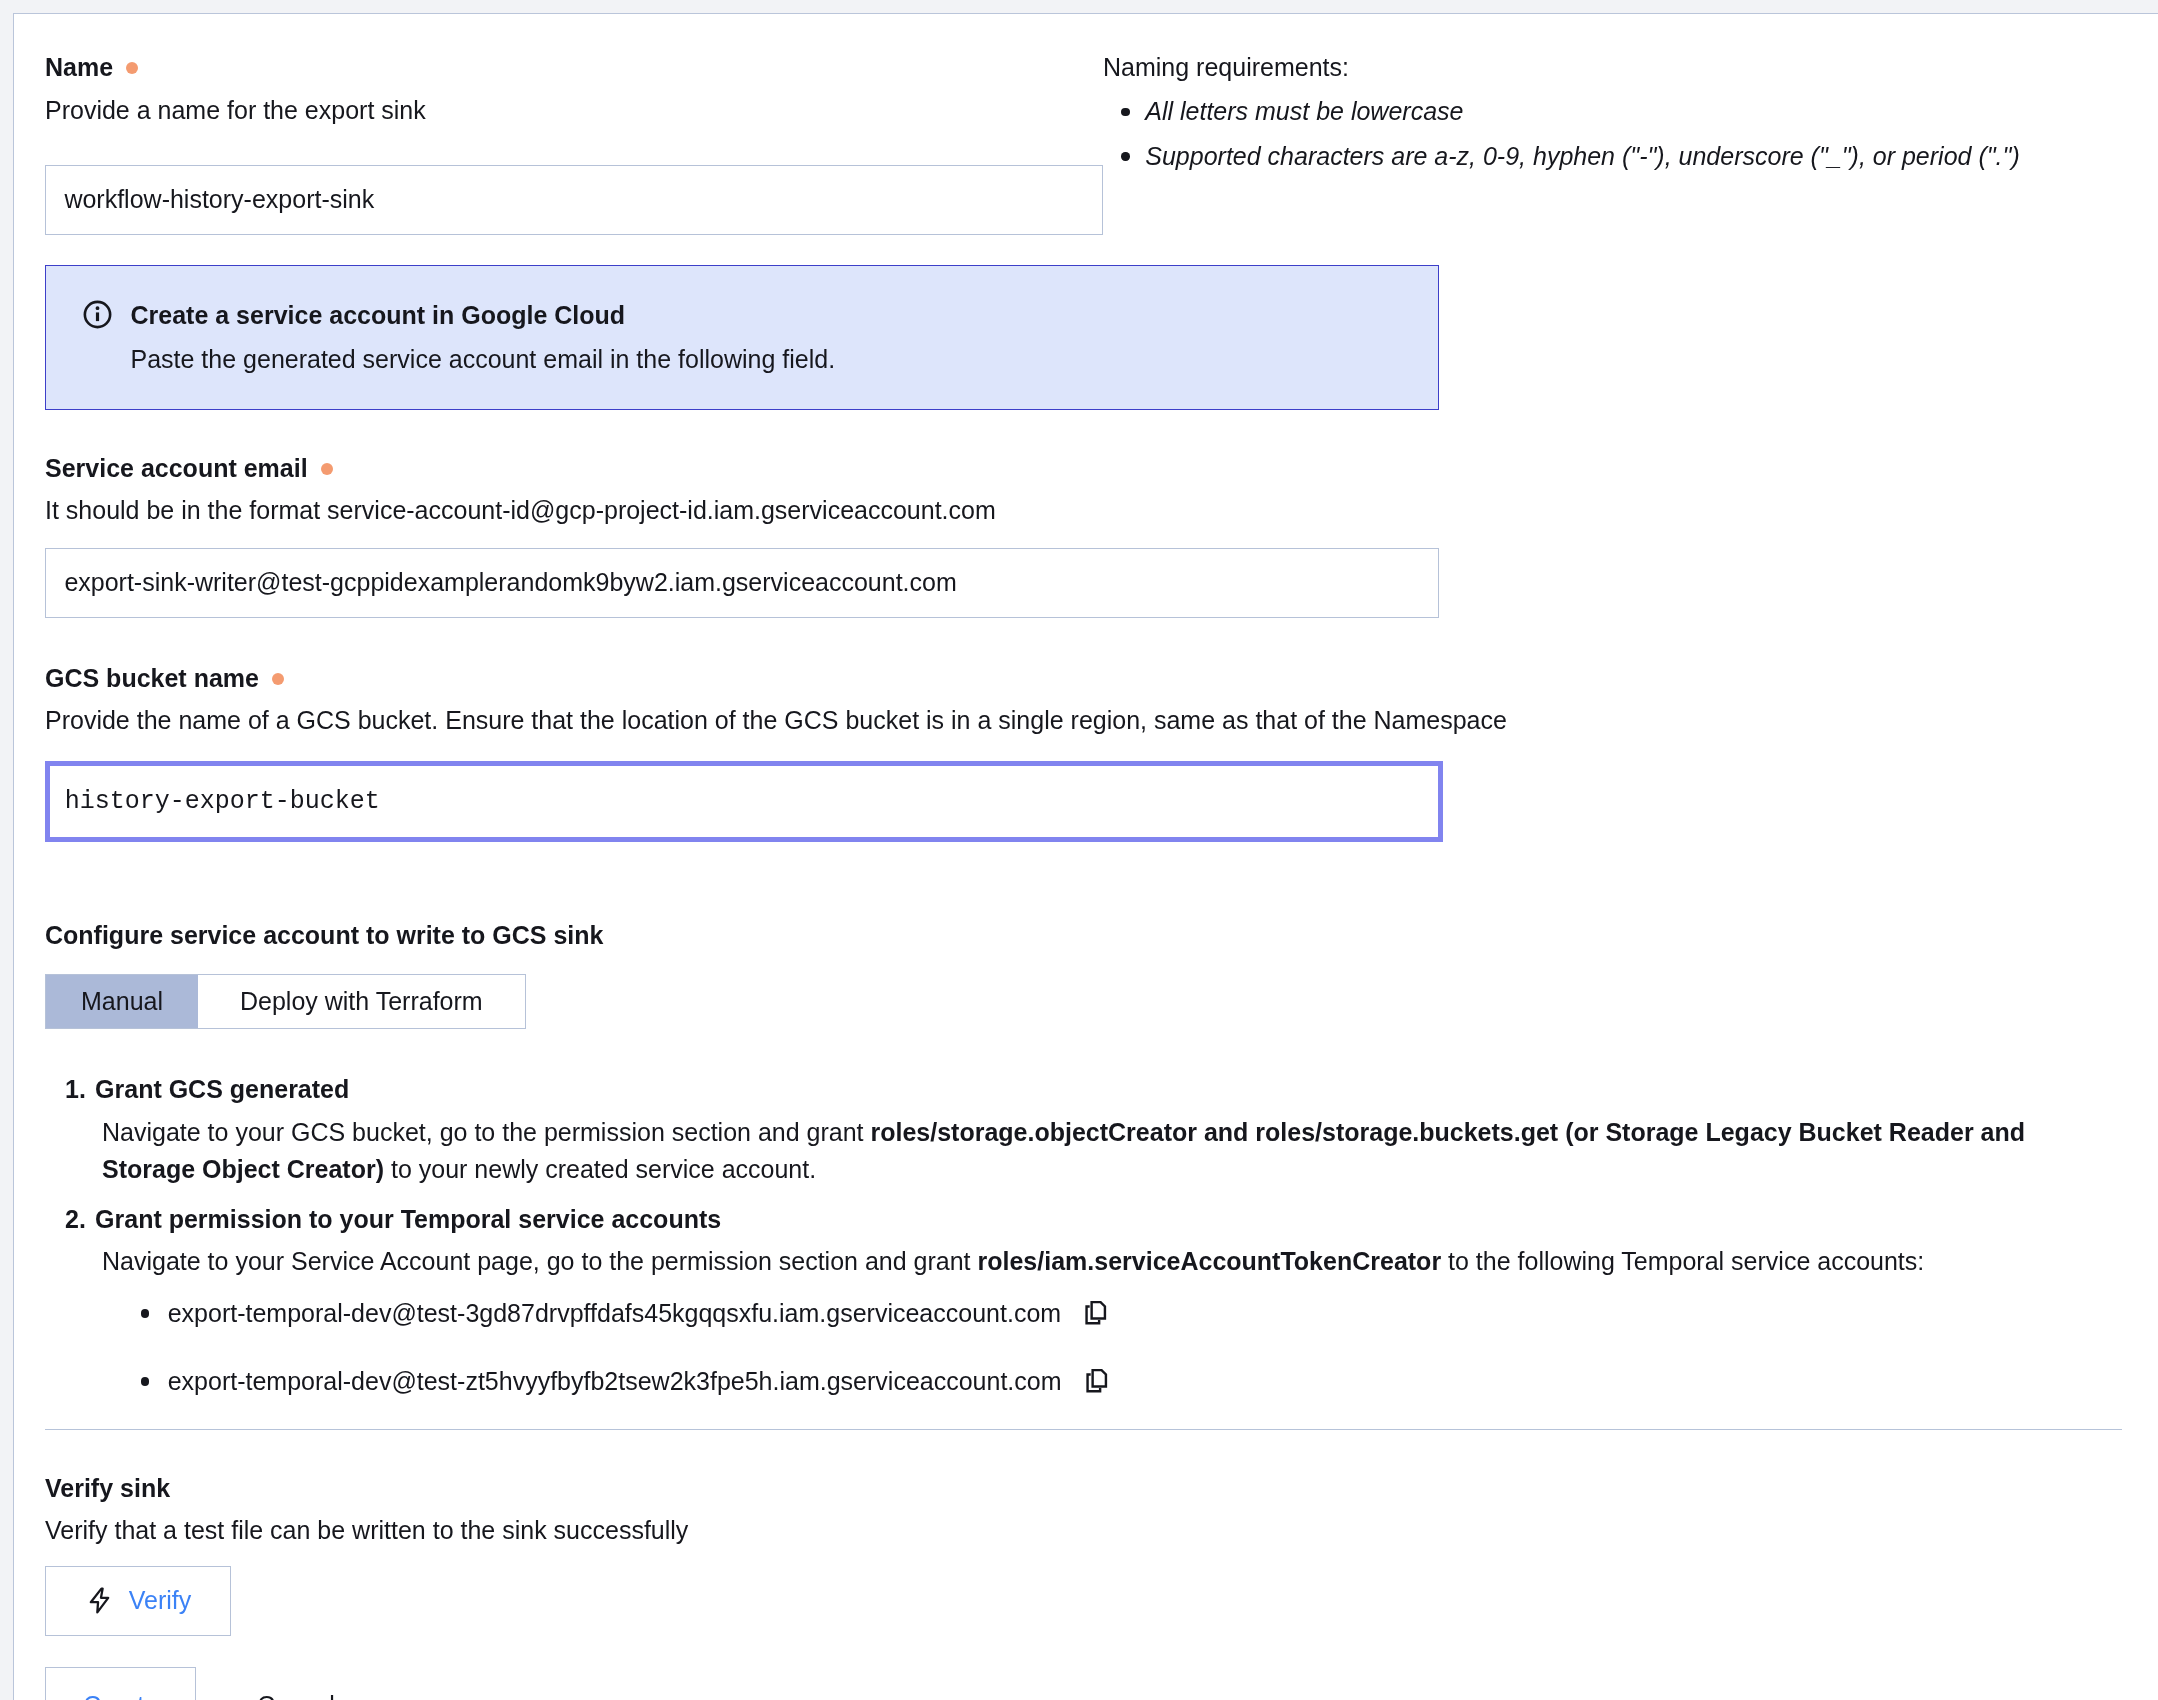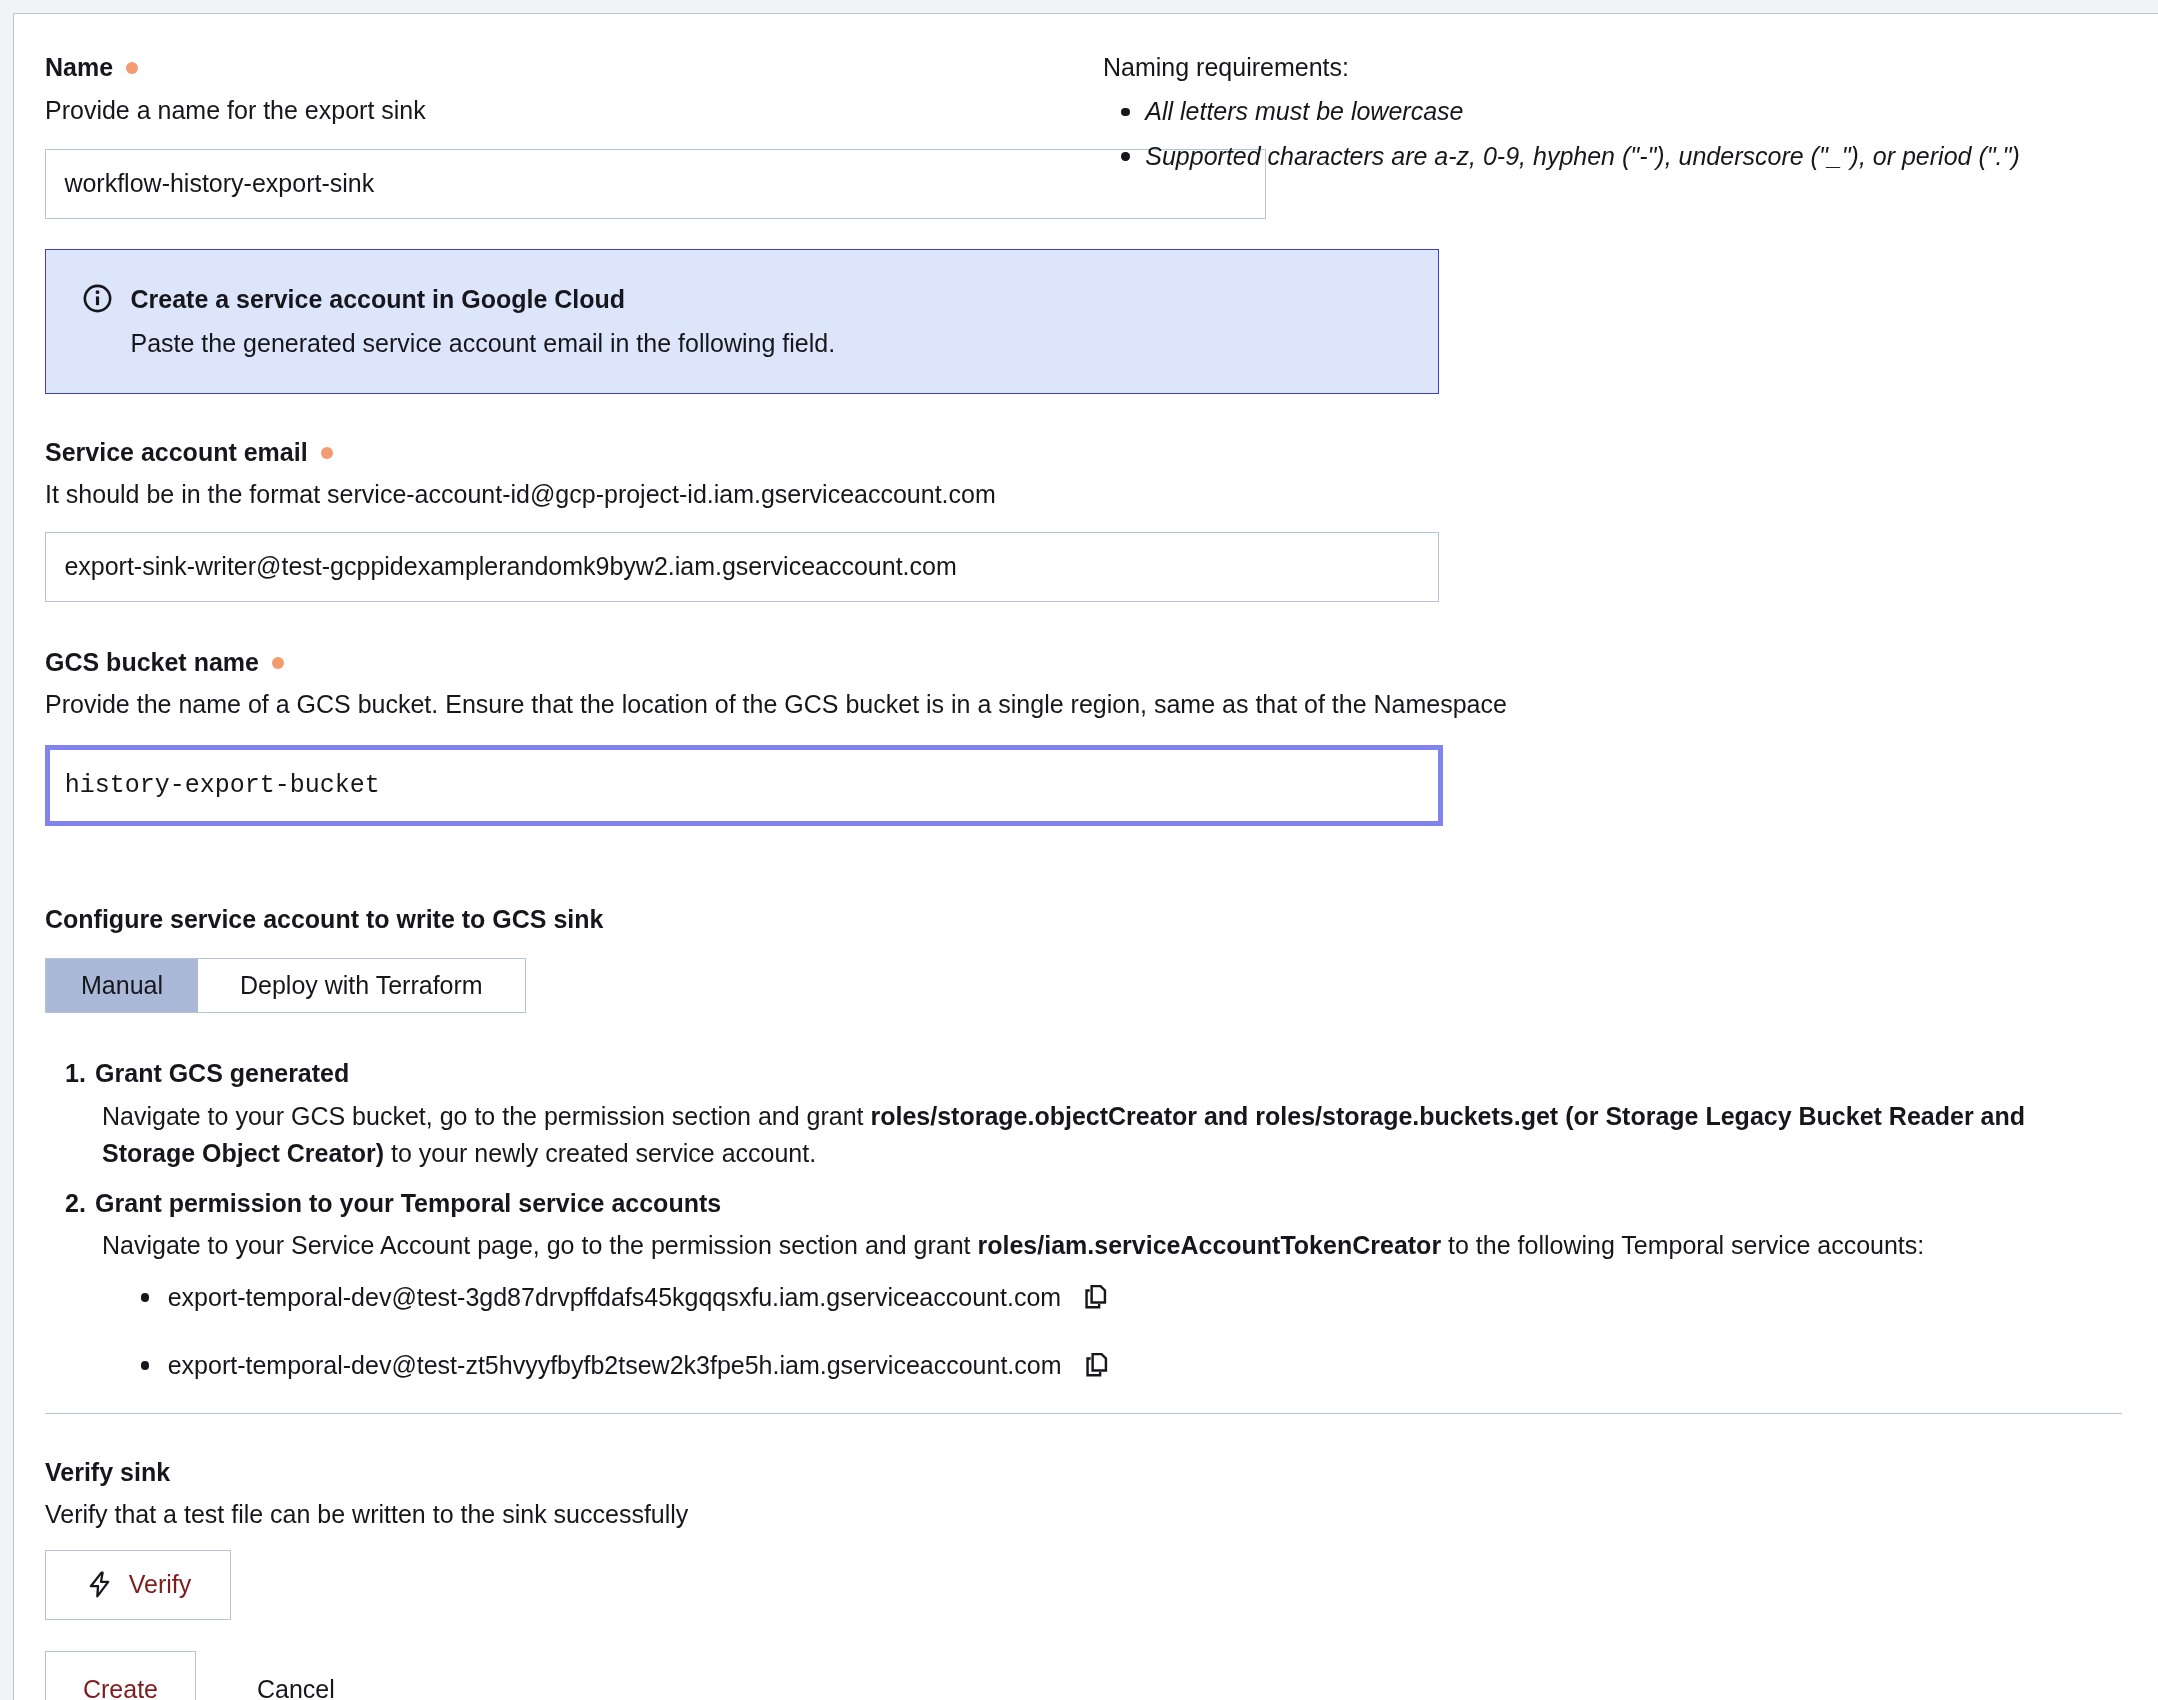--- a/index.html
+++ b/index.html
@@ -27,23 +27,23 @@
 
   .field-label { font-weight: bold; display: flex; align-items: center; gap: 13px; }
   .req-dot {
     width: 12px; height: 12px; border-radius: 50%;
     background: #f49b70; display: inline-block; margin-top: 1.8px;
   }
   .field-desc { margin-top: 5.5px; }
 
   .text-input {
     display: block;
-    margin-top: 20px;
+    margin-top: 36px;
     height: 70px;
-    width: 1221px;
+    width: 1058px;
     border: 1.8px solid #b6c2d8;
     background: #fff;
     font: inherit;
     color: #16171d;
     padding: 0 18.4px;
     outline: none;
   }
   .text-input.wide { width: 1394px; }
   .text-input.focused {
     width: 1398px;
@@ -106,21 +106,21 @@
     margin-left: 20px; padding: 0; line-height: 0;
   }
 
   .divider { margin-top: 29px; border: none; border-top: 1.8px solid #b6c3d9; width: 100%; }
 
   .verify-title { margin-top: 40px; font-weight: bold; }
 
   .btn {
     display: inline-flex; align-items: center; justify-content: center;
     background: #fff; border: 1.8px solid #b6c2d8;
-    font: inherit; color: #7f1d1d; cursor: pointer;
+    font: inherit; color: #3b82f6; cursor: pointer;
   }
   .verify-btn { margin-top: 16.5px; height: 70px; padding: 0 39px; gap: 14.7px; }
   .actions { margin-top: 31px; display: flex; align-items: flex-start; }
   .create-btn { width: 151px; height: 77px; }
   .cancel-btn {
     background: none; border: none; font: inherit; color: #16171d;
     cursor: pointer; margin-left: 39px; padding: 20px 22px;
   }
   svg { display: block; }
 </style>

